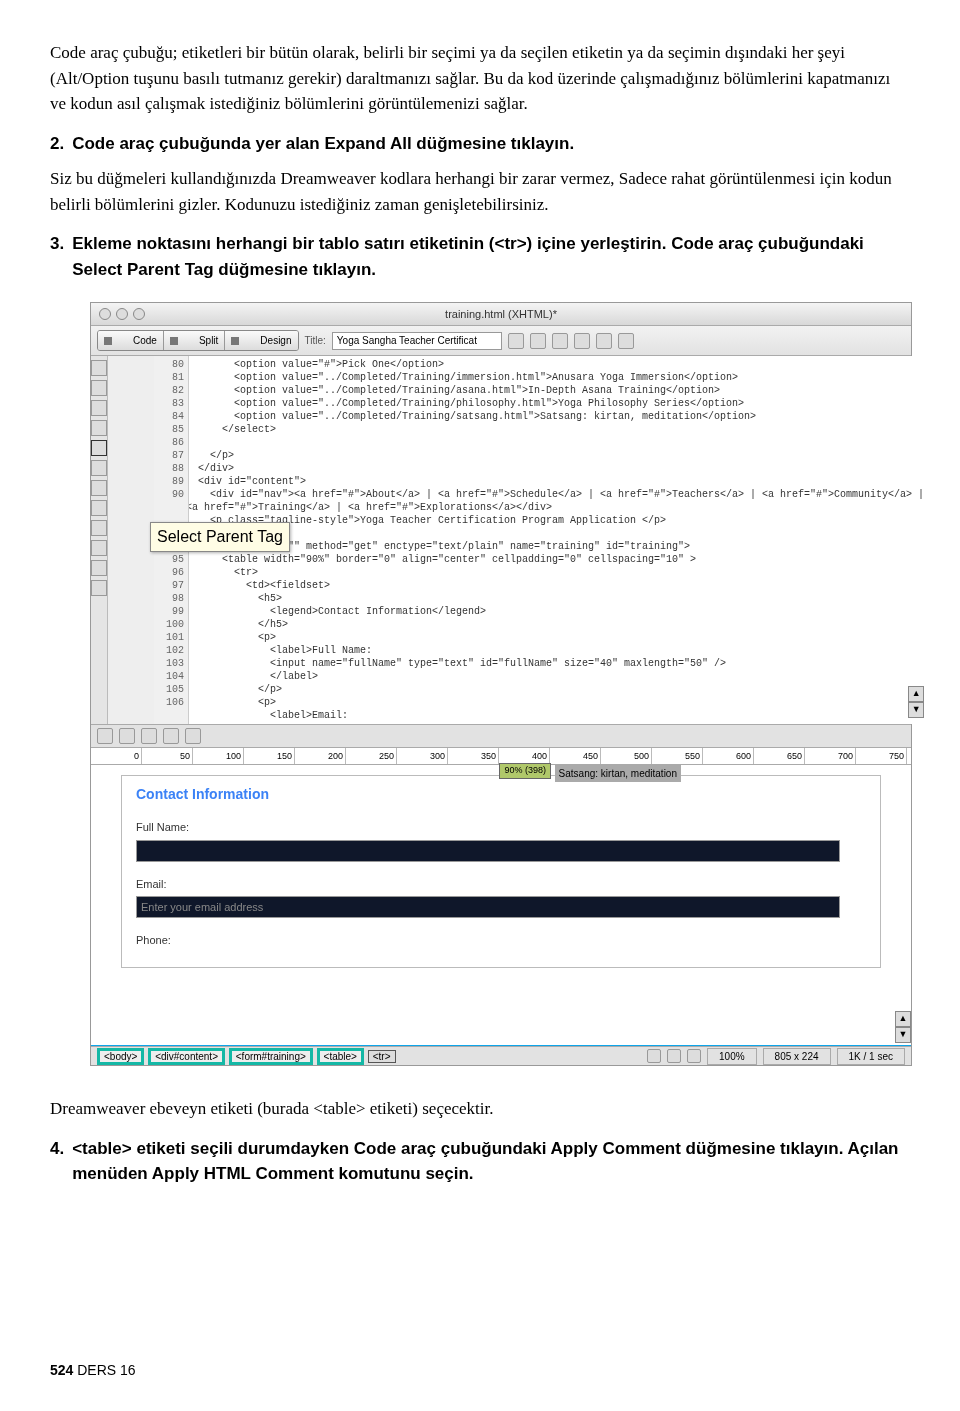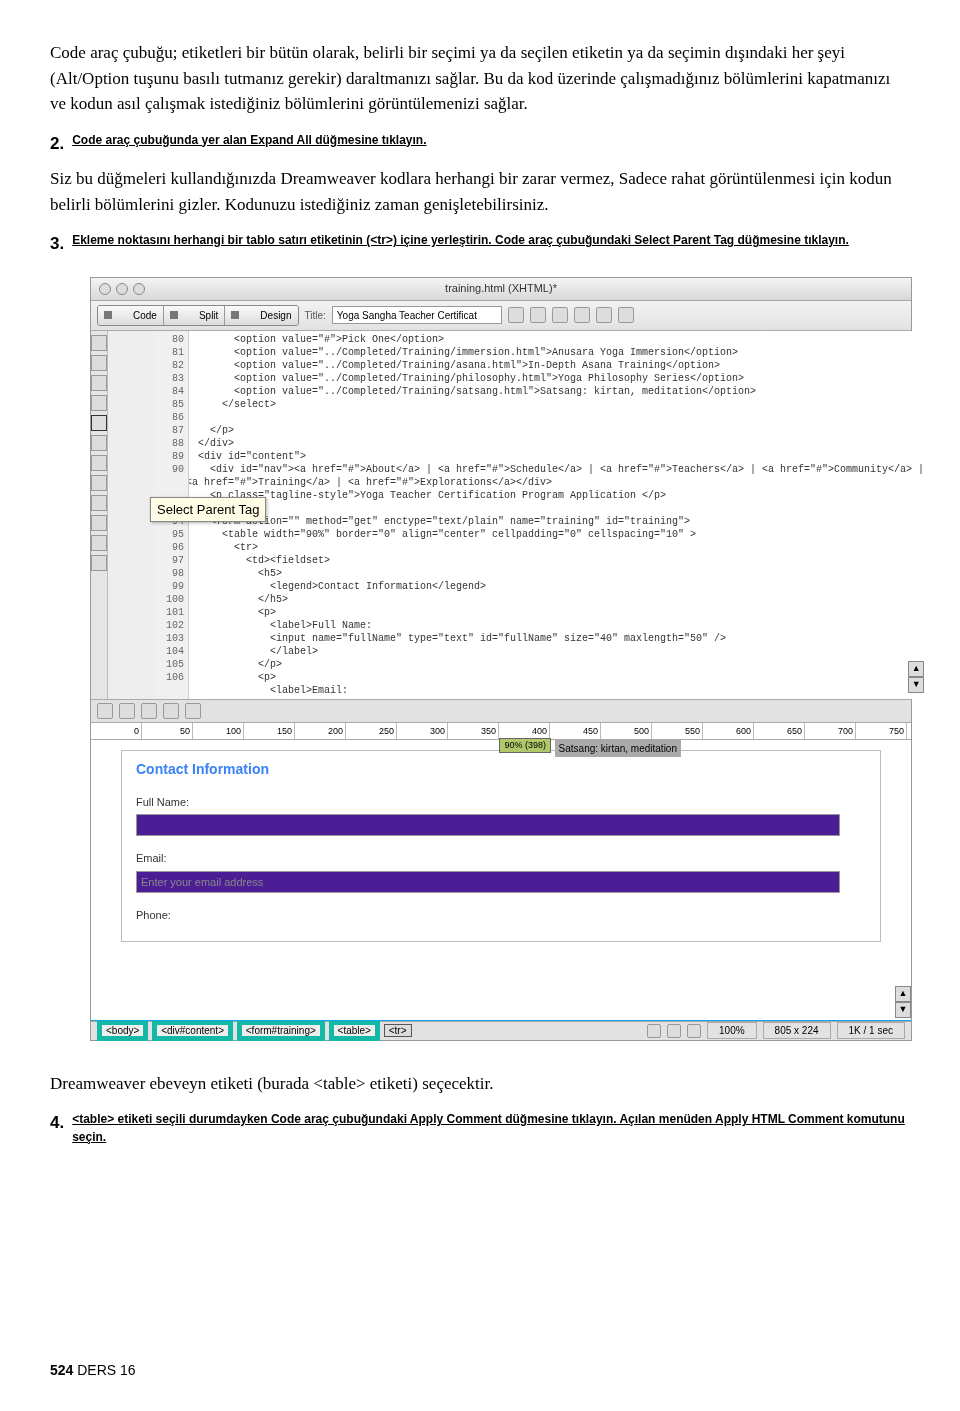--- a/index.html
+++ b/index.html
@@ -8,21 +8,21 @@
     font-family: Georgia, 'Times New Roman', serif;
     font-size: 17px;
     line-height: 1.5;
     color: #000;
     background: #fff;
     width: 960px;
     box-sizing: border-box;
   }
   .para { margin: 0 0 14px 0; }
   .step-num { font-family: Arial, Helvetica, sans-serif; font-weight: bold; font-size: 17px; }
-  .step-text { font-family: Arial, Helvetica, sans-serif; font-weight: bold; font-size: 12px; text-decoration: underline; }
+  .step-text { font-family: Arial, Helvetica, sans-serif; font-weight: bold; font-size: 17px; }
   .step { margin: 14px 0 10px 0; display: flex; gap: 8px; }
   .step-body { flex: 1; }
   .screenshot {
     width: 820px;
     margin: 20px 0 30px 40px;
     border: 1px solid #999;
     background: #eee;
     font-family: Geneva, 'Lucida Grande', sans-serif;
     font-size: 10px;
     position: relative;
@@ -55,34 +55,34 @@
   .tb-btn .icon { width:8px; height:8px; background:#777;}
   .tb-label { color:#555;}
   .title-field { border:1px solid #999; background:#fff; padding:1px 4px; width:160px; font-size:10px; height:14px;}
   .tb-icon { width:14px; height:14px; border:1px solid #999; background:#ddd; border-radius:2px;}
   .main-split { display:flex; position:relative;gap:46px;}
   .left-gutter { width:22px; background:#e5e5e5; border-right:1px solid #bbb; display:flex; flex-direction:column; align-items:center; padding-top:4px; gap:4px;}
   .gutter-icon { width:14px; height:14px; border:1px solid #999; background:#ddd;}
   .code-area { flex:1; background:#fff; position:relative;}
   .line-nums { position:absolute; left:0; top:0; bottom:0; width:30px; background:#f0f0f0; border-right:1px solid #ccc; font-family:"Courier New",monospace; font-size:10px; color:#666; text-align:right; padding:2px 4px 2px 0; line-height:13px;}
   .code-lines { margin-left:32px; font-family:"Courier New",monospace; font-size:10px; line-height:13px; padding:2px 0; white-space:pre; color:#333; overflow:hidden;}
-  .tooltip { position:absolute; left:-4px; top:166px; background:#fffde5; border:1px solid #888; padding:2px 6px; font-size:13px; z-index:10; box-shadow:1px 1px 3px rgba(0,0,0,.3);}
+  .tooltip { position:absolute; left:-4px; top:166px; background:#fffde5; border:1px solid #888; padding:2px 6px; font-size:16px; z-index:10; box-shadow:1px 1px 3px rgba(0,0,0,.3);}
   .mid-bar { background:#e2e2e2; border-top:1px solid #aaa; border-bottom:1px solid #aaa; height:22px; display:flex; align-items:center; padding:0 6px; gap:6px;}
   .ruler { height:16px; background:#fff; border-bottom:1px solid #aaa; position:relative; font-size:9px; overflow:hidden;}
   .ruler-marks{ display:flex;}
   .ruler-unit{ width:50px; border-right:1px solid #bbb; height:16px; position:relative;}
   .ruler-unit span{position:absolute; top:2px; right:2px;}
   .design-area { height:260px; background:#fff; padding:10px 30px; position:relative; border-bottom:1px solid #0ea5e9;}
   .pct-badge { position:absolute; right:360px; top:-2px; background:#b0c86a; border:1px solid #666; font-size:9px; padding:0 4px;}
   .fieldset-box { border:1px solid #bbb; padding:8px 14px 14px; font-family:Arial,sans-serif;}
   .legend-txt { font-weight:bold; font-size:14px; color:#3b82f6; margin-bottom:14px; display:block;}
   .fld-label { font-size:11px; color:#333; display:block; margin-bottom:4px;}
-  .fld-input { width:95%; height:18px; border:1px solid #999; background:#4c1d95; margin-bottom:14px; padding:1px 4px; font-size:11px;}
+  .fld-input { width:95%; height:18px; border:1px solid #999; background:#0f172a; margin-bottom:14px; padding:1px 4px; font-size:11px;}
   .status-bar { background:#e2e2e2; border-top:1px solid #aaa; height:18px; display:flex; align-items:center; justify-content:space-between; padding:0 6px; font-size:10px;}
-  .tag-path span{border:5px solid #14b8a6; padding:0 4px; margin-right:1px; background:#eee;}
+  .tag-path span{border:3px solid #14b8a6; padding:0 4px; margin-right:1px; background:#eee;}
   .tag-path .sel{border:1px solid #555; background:#ddd;}
   .status-right{display:flex; gap:6px; align-items:center;}
   .status-box{border:1px solid #aaa; padding:0 11px;}
   .footer { position:absolute; left:50px; bottom:30px; font-family:Arial,sans-serif; font-size:14px;}
   .footer b{font-weight:bold;}
   .design-banner{background:#aaa;color:#000;font-size:10px;padding:1px 4px;position:absolute;right:230px;top:0;}
   .scroll-arrows{position:absolute;right:2px;width:14px;display:flex;flex-direction:column;}
   .scroll-a{width:14px;height:14px;background:#ddd;border:1px solid #888;font-size:9px;text-align:center;line-height:12px;}
 </style>
 </head>

